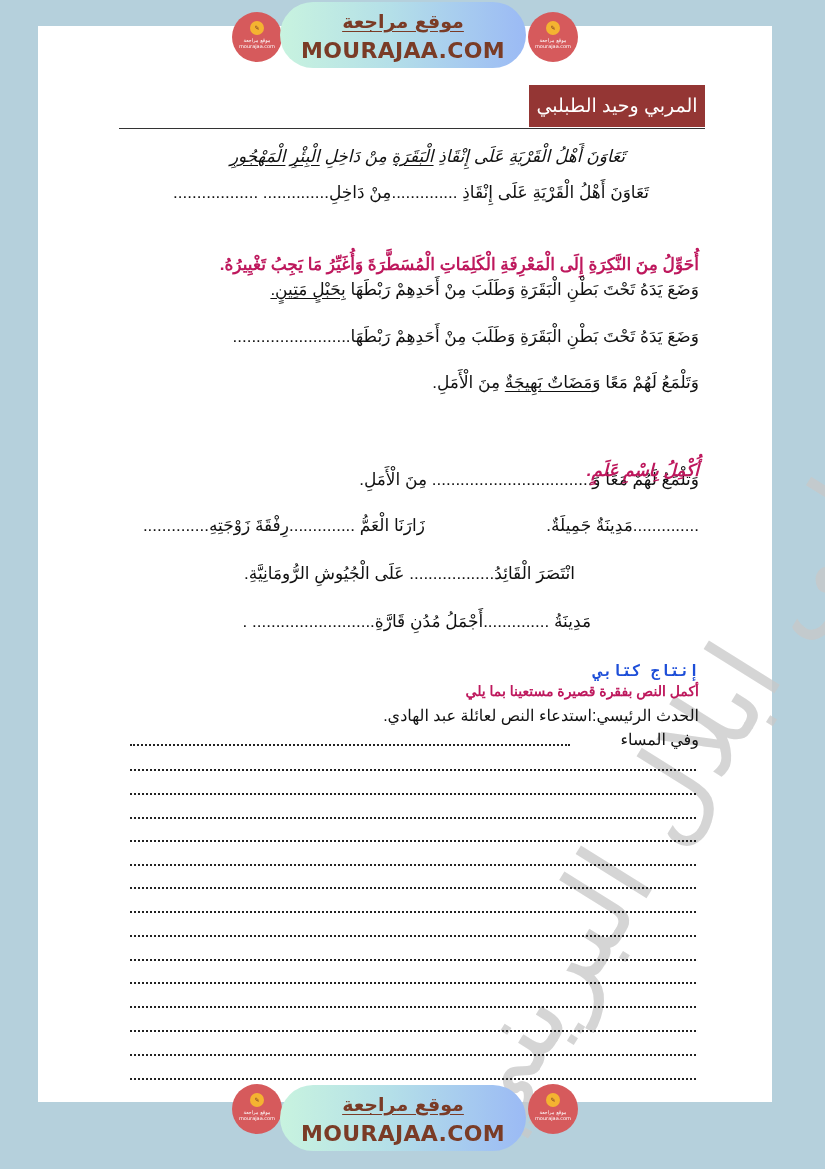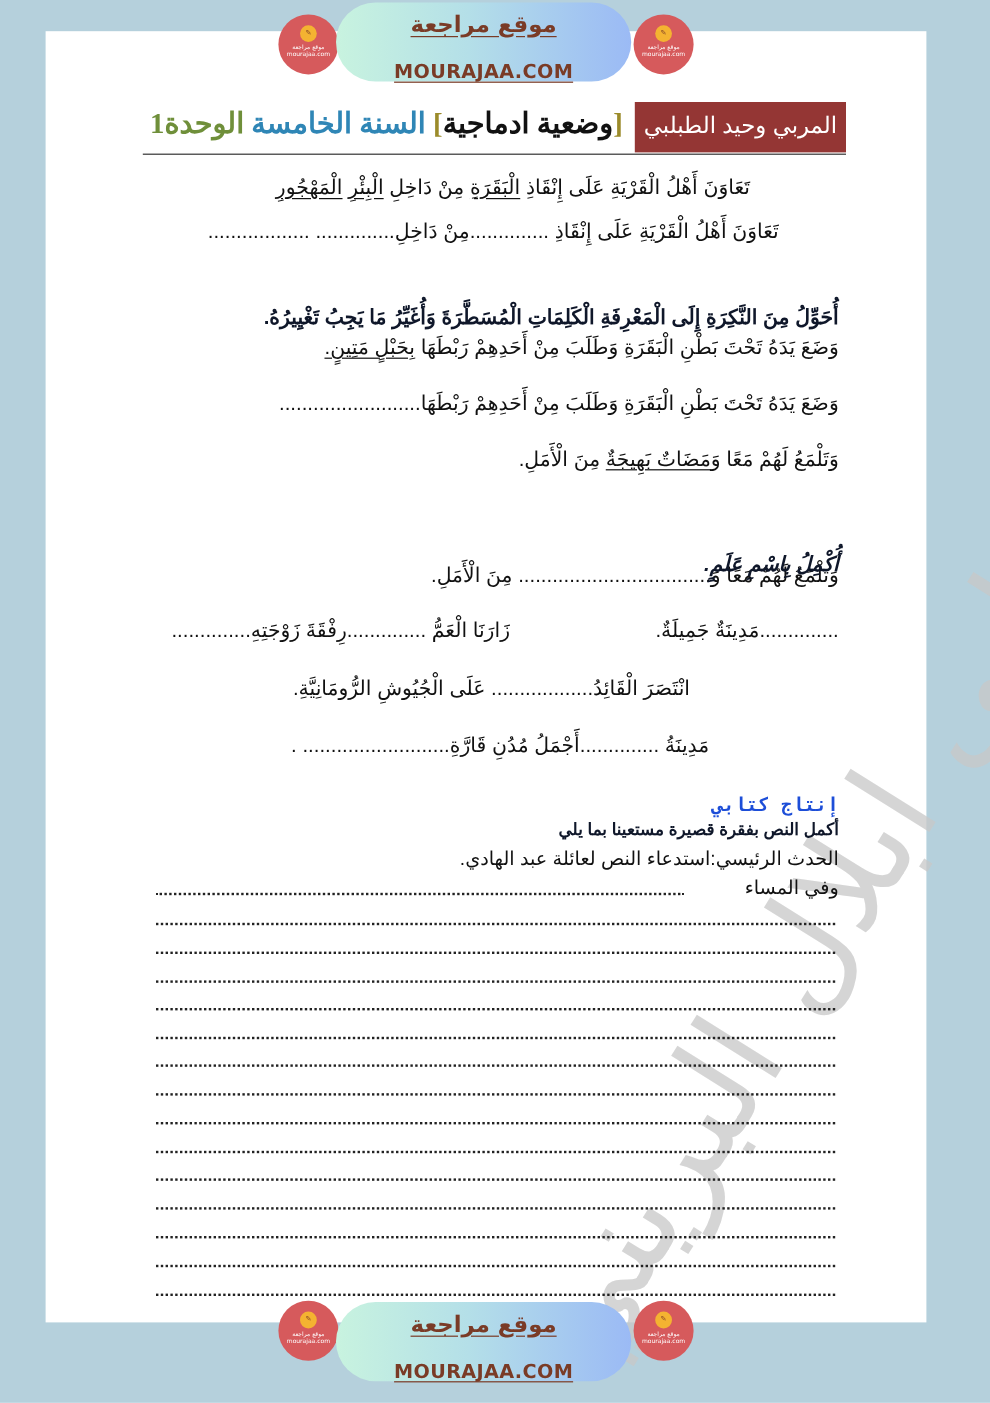--- a/index.html
+++ b/index.html
@@ -13,21 +13,21 @@
     background:#ffffff;
   }
   .brand {
     position:absolute; left:280px; width:246px; height:66px;
     border-radius:33px;
     background:linear-gradient(90deg,#c8f3df 0%,#b4dfe8 45%,#9bbaf5 100%);
     text-align:center; color:#7a3b26;
     font-family:"DejaVu Sans", sans-serif; font-weight:bold;
   }
   .brand .ar { display:block; font-size:19px; margin-top:8px; text-decoration:underline; text-underline-offset:3px; direction:rtl; }
-  .brand .en { display:block; font-size:16px; margin-top:18px; text-decoration:underline; text-underline-offset:3px; letter-spacing:0.3px; }
+  .brand .en { display:block; font-size:22px; margin-top:6px; text-underline-offset:3px; letter-spacing:0.3px; }
   .brand-top { top:2px; }
   .brand-bottom { top:1085px; }
   .badge {
     position:absolute; width:50px; height:50px; border-radius:50%;
     background:#d65a5c; color:#fff; text-align:center;
   }
   .badge .logo {
     display:block; width:14px; height:14px; margin:9px auto 2px; border-radius:50%;
     background:#f4b331; font-size:6px; line-height:14px; color:#7a3b26; font-weight:bold;
   }
@@ -54,21 +54,21 @@
   .title .bracket { color:#9b8b2a; }
   .title .t1 { color:#111; }
   .title .t2 { color:#2f86b6; }
   .title .t3 { color:#6f8f3a; }
   .line {
     position:absolute; direction:rtl; white-space:nowrap;
     font-family:"Liberation Sans", sans-serif; font-size:17px; color:#111;
   }
   .heading-blue {
     position:absolute; direction:rtl; white-space:nowrap;
-    font-family:"Liberation Sans", sans-serif; font-weight:bold; font-size:17px; color:#0f172a;text-align:center;
+    font-family:"Liberation Sans", sans-serif; font-weight:bold; font-size:17px; color:#be185d;text-align:center;
   }
   .heading-red {
     position:absolute; direction:rtl; white-space:nowrap;
     font-family:Liberation Mono, monospace; font-weight:bold; font-size:16px; color:#1d4ed8;
   }
   u { text-underline-offset:3px; }
   .dots-line {
     position:absolute; left:130px; width:566px; height:0;
     border-bottom:2px dotted #222;
   }
@@ -99,28 +99,23 @@
   <span class="logo">✎</span>
   <span class="txt">موقع مراجعة mourajaa.com</span>
 </div>
 
 <div class="watermark">
   <span>وحيد الطبلبي ابلال البريني</span>
 </div>
 
 <div class="header">
   <div class="teacher-box">المربي وحيد الطبلبي</div>
-  <div class="title">
-    <span class="bracket">[</span><span class="t1">وضعية ادماجية</span><span class="bracket">]</span>
-    <span class="t2">السنة الخامسة</span>
-    <span class="t3">الوحدة1</span>
-  </div>
 </div>
 
-<div class="line" style="right:200px; top:146px;">
+<div class="line" style="right:200px; top:146px;font-style:italic;">
   <span>تَعَاوَنَ أَهْلُ الْقَرْيَةِ عَلَى إِنْقَاذِ </span><u>الْبَقَرَةِ</u><span> مِنْ دَاخِلِ </span><u>الْبِئْرِ</u><span> </span><u>الْمَهْجُورِ</u>
 </div>
 <div class="line" style="right:176px; top:182px;">تَعَاوَنَ أَهْلُ الْقَرْيَةِ عَلَى إِنْقَاذِ ..............مِنْ دَاخِلِ..............  ..................</div>
 
 <div class="heading-blue" style="right:126px; top:254px;">أُحَوِّلُ مِنَ النَّكِرَةِ إِلَى الْمَعْرِفَةِ الْكَلِمَاتِ الْمُسَطَّرَةَ وَأُغَيِّرُ مَا يَجِبُ تَغْيِيرُهُ.</div>
 <div class="line" style="right:126px; top:279px;">
   <span>وَضَعَ يَدَهُ تَحْتَ بَطْنِ الْبَقَرَةِ وَطَلَبَ مِنْ أَحَدِهِمْ رَبْطَهَا </span><u>بِحَبْلٍ مَتِينٍ.</u>
 </div>
 <div class="line" style="right:126px; top:326px;">وَضَعَ يَدَهُ تَحْتَ بَطْنِ الْبَقَرَةِ وَطَلَبَ مِنْ أَحَدِهِمْ رَبْطَهَا.........................</div>
 <div class="line" style="right:126px; top:372px;margin-left:13px;">

